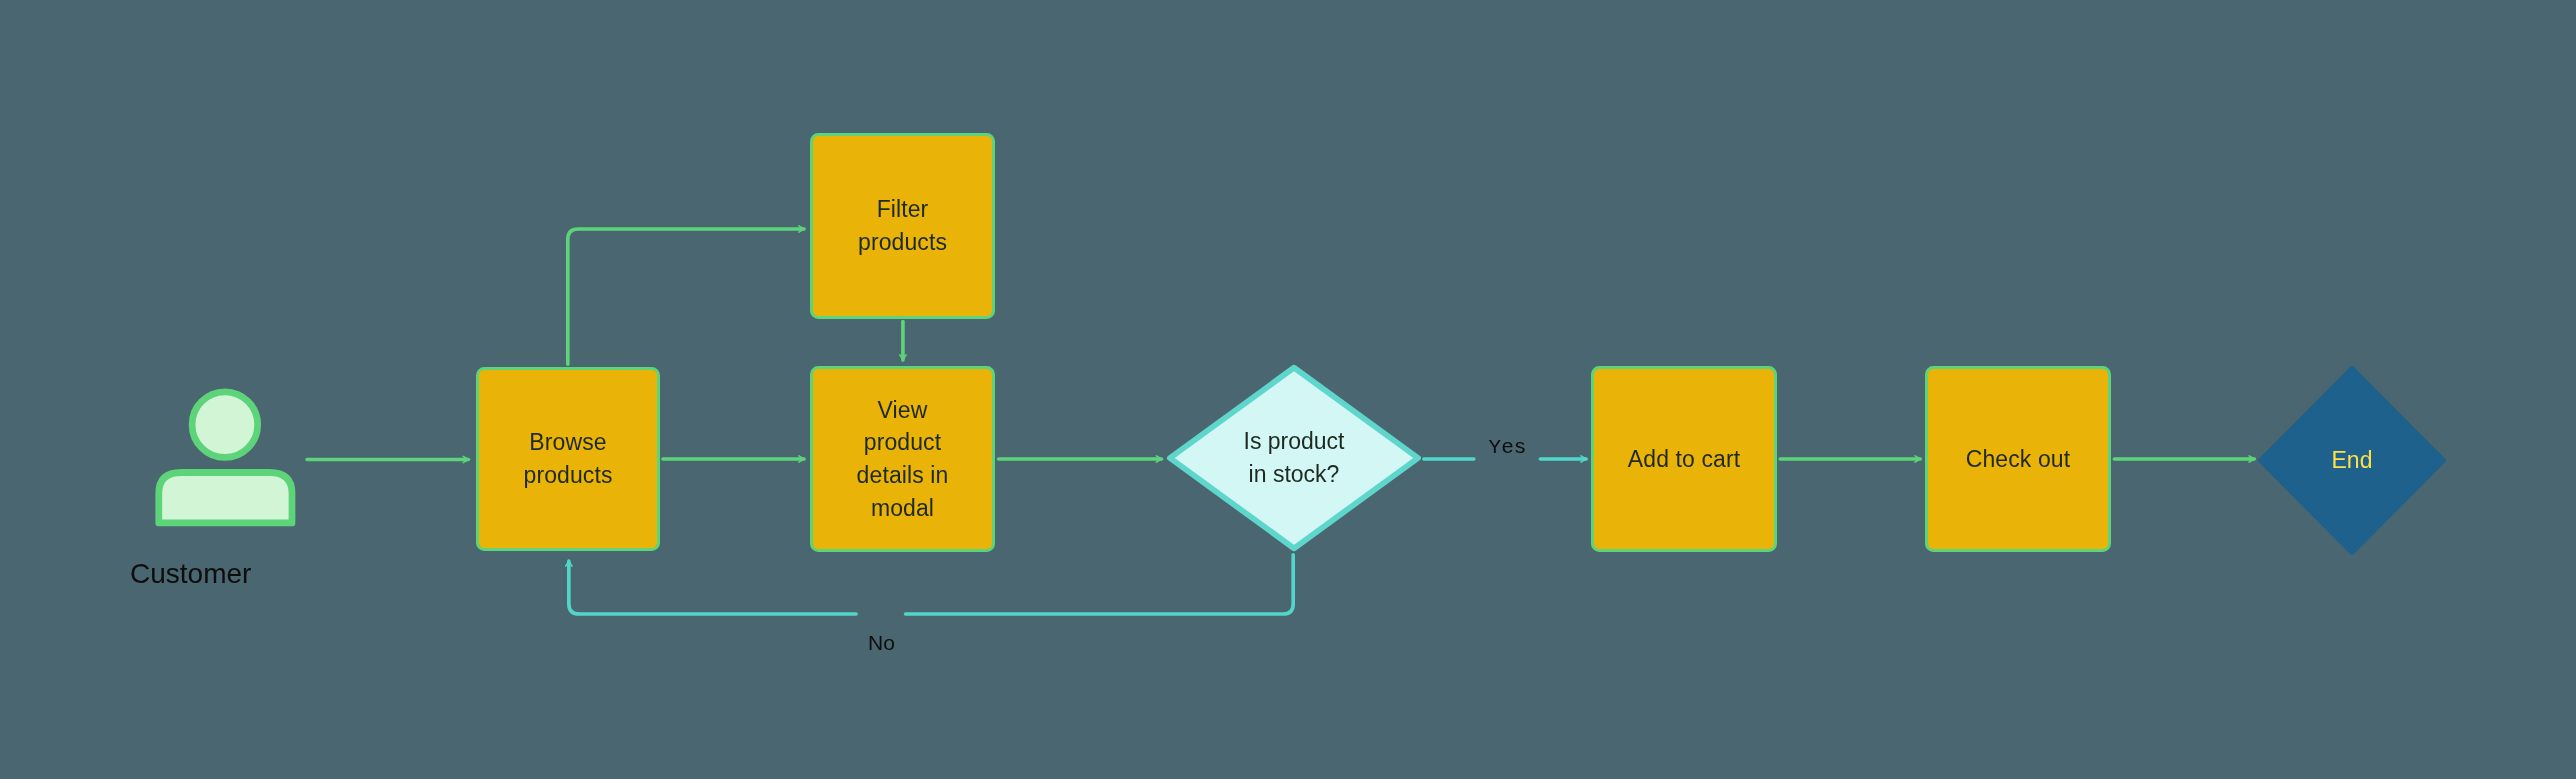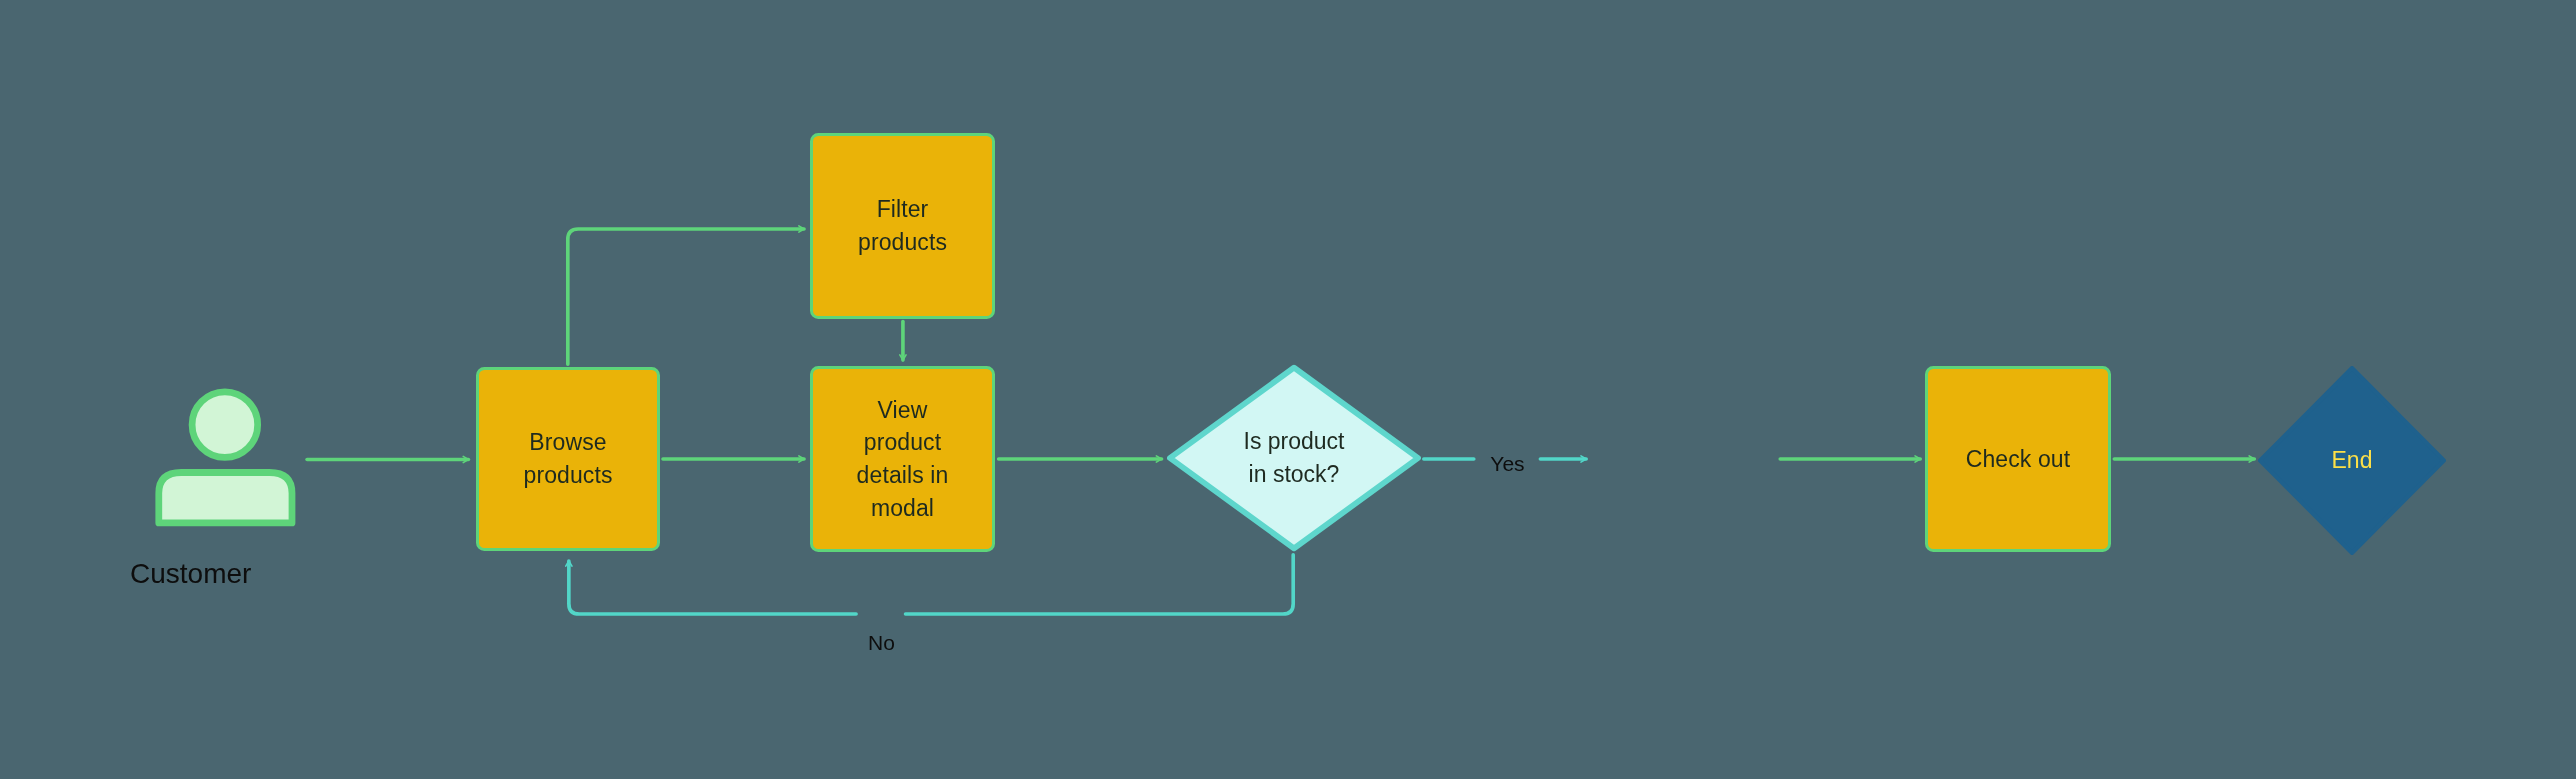--- a/index.html
+++ b/index.html
@@ -132,30 +132,33 @@
       <path d="M 248 9 L 487 183 L 248 357 L 9 183 Z" fill="#d2f7f4" stroke="#5ed6cc" stroke-width="11" stroke-linejoin="round"></path>
     </svg>
     <div class="decision-label">
       <div>
         <div>Is product</div>
         <div>in stock?</div>
       </div>
     </div>
   </div>
 
+  <div class="node proc" style="left:1591px; top:366px; width:186px; height:186px;">
+    <div>Add to cart</div>
+  </div>
 
   <div class="node proc" style="left:1925px; top:366px; width:186px; height:186px;">
     <div>Check out</div>
   </div>
 
   <div class="decision-wrap" style="left:2258px; top:366px; width:188px; height:189px;">
     <svg width="188" height="189" viewBox="0 0 362 364">
       <path d="M 181 4 L 358 182 L 181 360 L 4 182 Z" fill="#1f618d" stroke="#1f618d" stroke-width="8" stroke-linejoin="round"></path>
     </svg>
     <div class="end-label">End</div>
   </div>
 
-  <div class="edge-label" style="left:1476px; top:452px; width:63px;">Yes</div>
+  <div class="edge-label" style="left:1476px; top:436px; width:63px;font-family:Liberation Mono, monospace;">Yes</div>
 
   <div class="edge-label" style="left:858px; top:603px; width:47px;margin-top:28px;">No</div>
 
 </div>
 
 
 </body></html>

